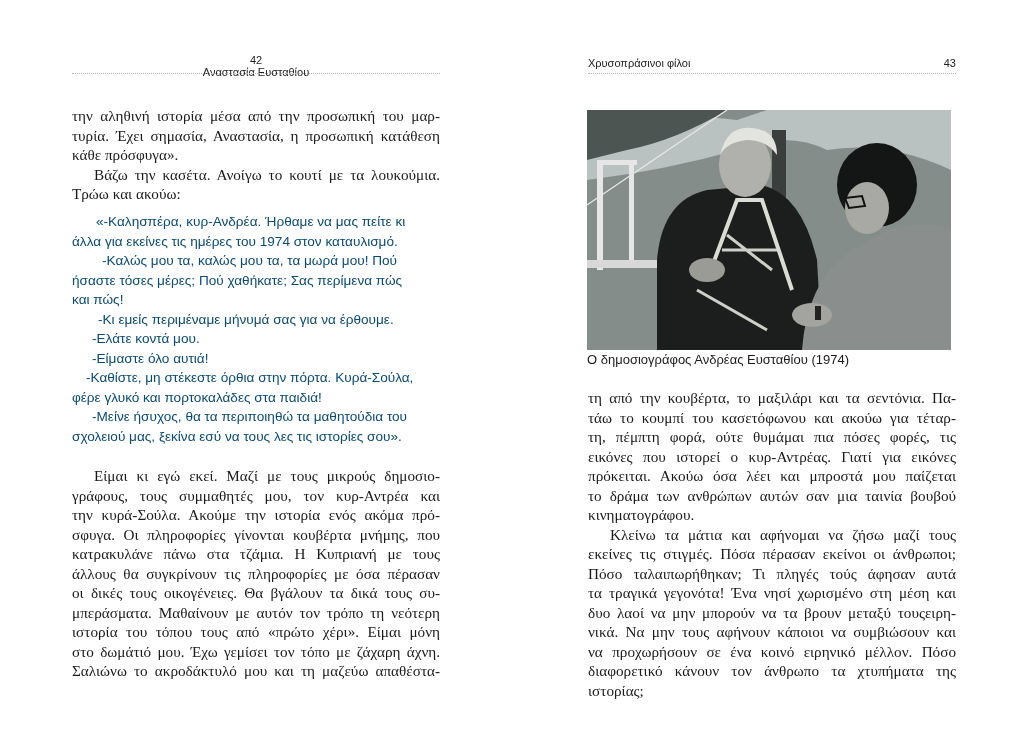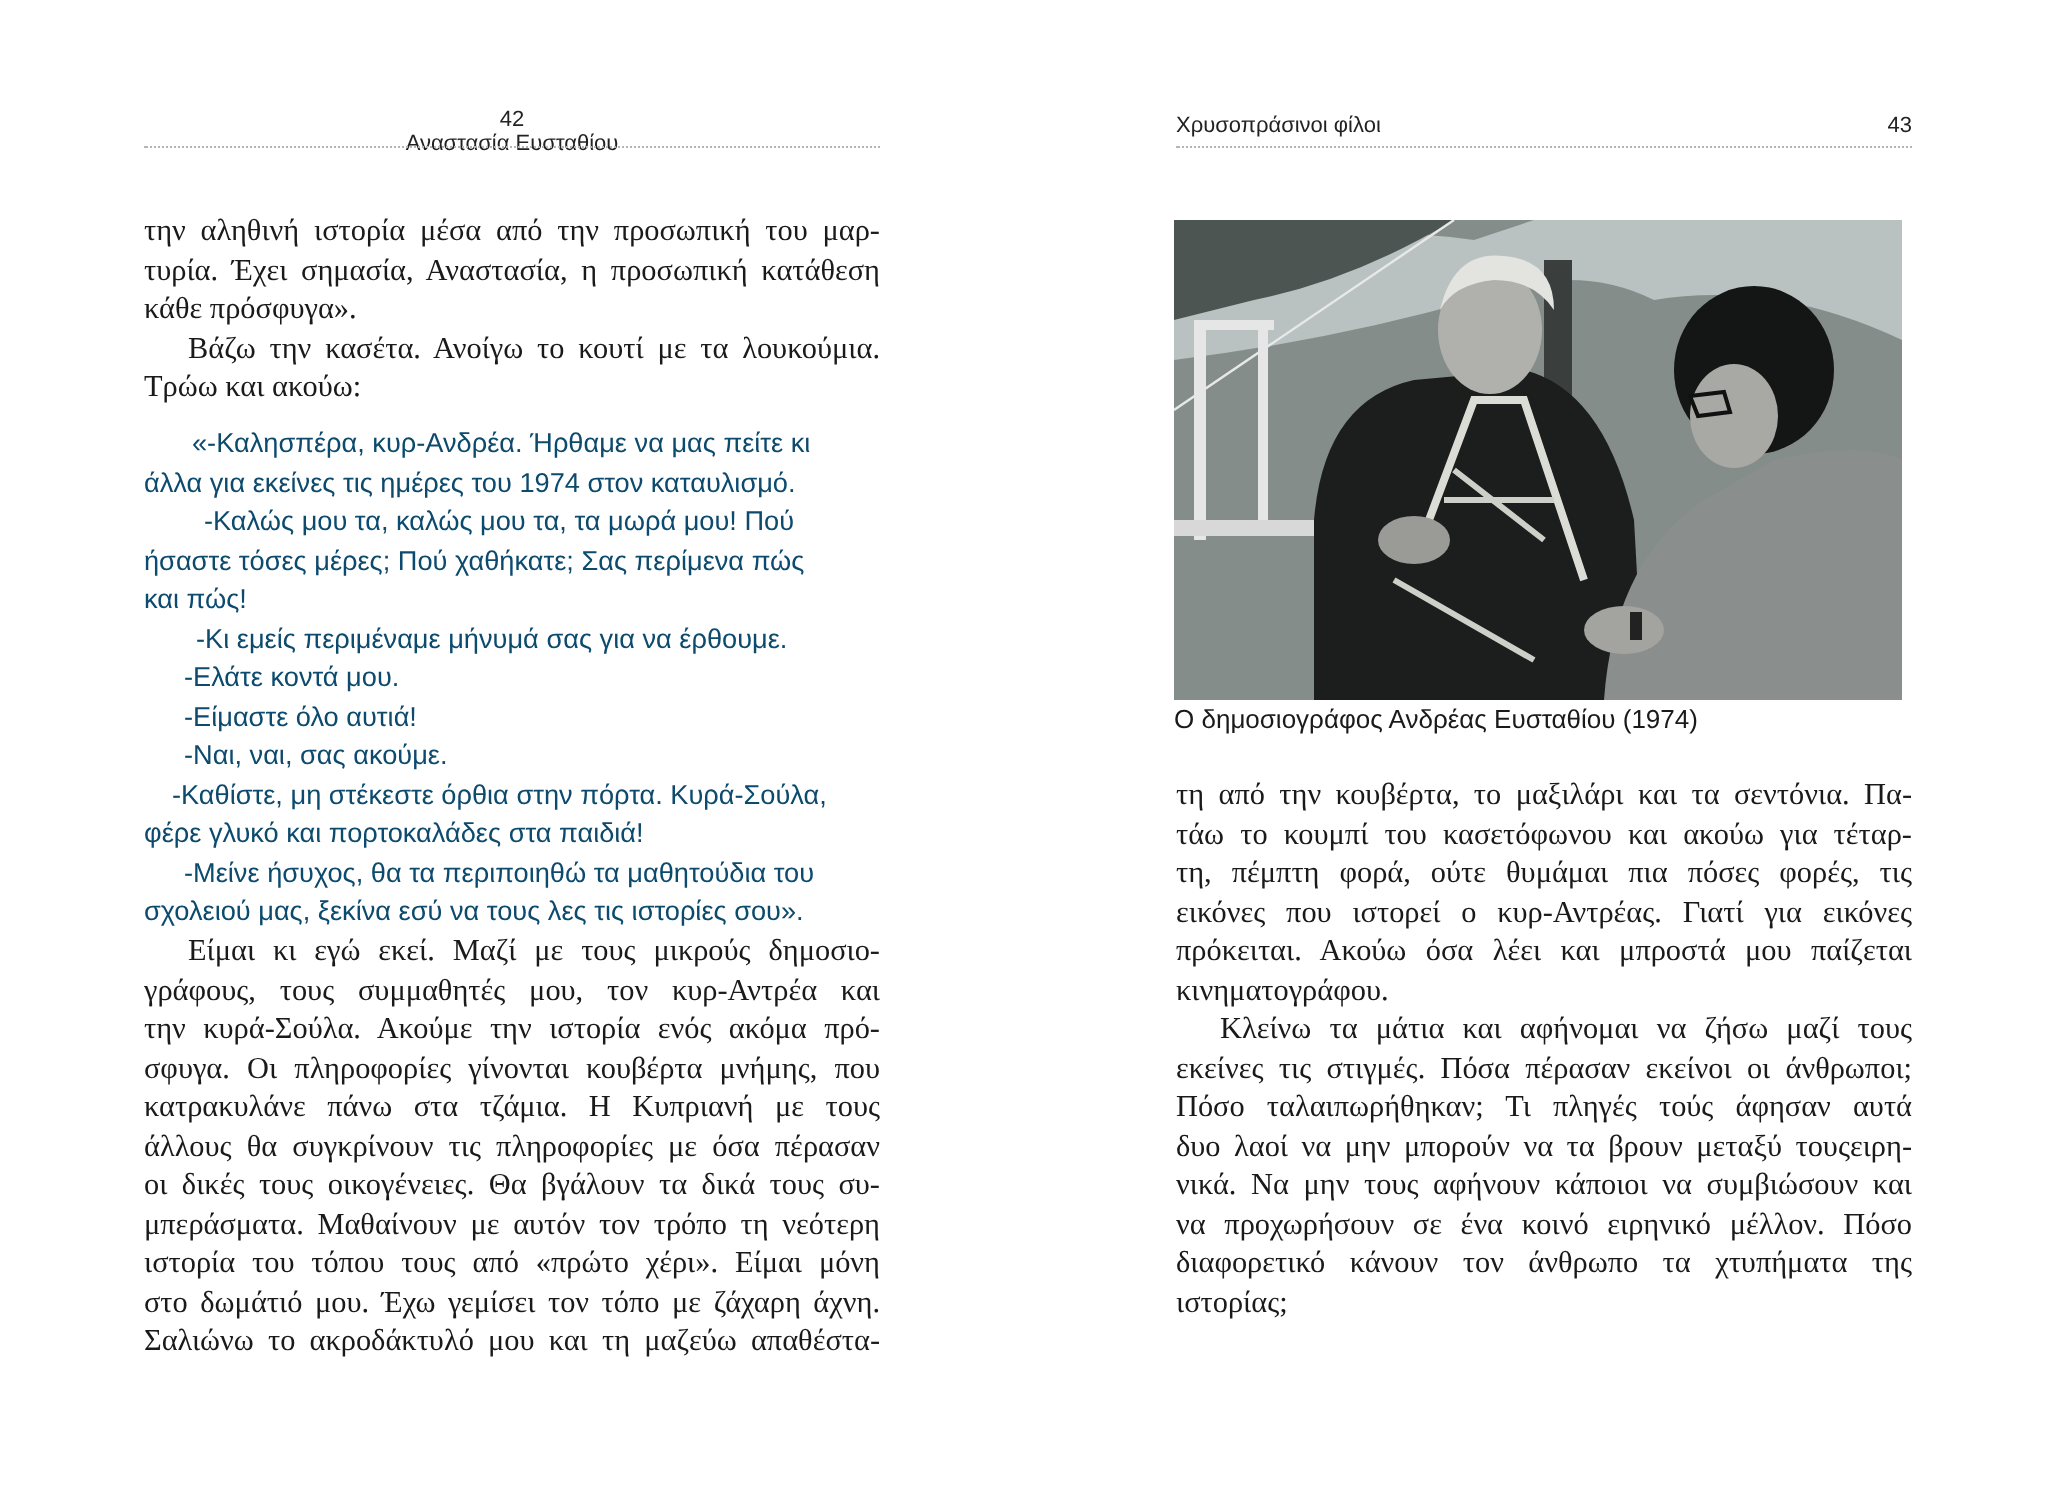--- a/index.html
+++ b/index.html
@@ -67,21 +67,20 @@
 
   <div class="sans-block left-dialog">
     <span class="dline" style="padding-left:24px;">«-Καλησπέρα, κυρ-Ανδρέα. Ήρθαμε να μας πείτε κι</span>
     <span class="dline">άλλα για εκείνες τις ημέρες του 1974 στον καταυλισμό.</span>
     <span class="dline" style="padding-left:30px;">-Καλώς μου τα, καλώς μου τα, τα μωρά μου! Πού</span>
     <span class="dline">ήσαστε τόσες μέρες; Πού χαθήκατε; Σας περίμενα πώς</span>
     <span class="dline">και πώς!</span>
     <span class="dline" style="padding-left:26px;">-Κι εμείς περιμέναμε μήνυμά σας για να έρθουμε.</span>
     <span class="dline" style="padding-left:20px;">-Ελάτε κοντά μου.</span>
     <span class="dline" style="padding-left:20px;">-Είμαστε όλο αυτιά!</span>
-    <span class="dline" style="padding-left:20px;">-Ναι, ναι, σας ακούμε.</span>
     <span class="dline" style="padding-left:14px;">-Καθίστε, μη στέκεστε όρθια στην πόρτα. Κυρά-Σούλα,</span>
     <span class="dline">φέρε γλυκό και πορτοκαλάδες στα παιδιά!</span>
     <span class="dline" style="padding-left:20px;">-Μείνε ήσυχος, θα τα περιποιηθώ τα μαθητούδια του</span>
     <span class="dline">σχολειού μας, ξεκίνα εσύ να τους λες τις ιστορίες σου».</span>
   </div>
 
   <div class="serif-block left-bottom">
     <span class="line" style="padding-left: 22px; text-align-last: justify; white-space: normal; height: 19.5px; overflow: hidden;">Είμαι κι εγώ εκεί. Μαζί με τους μικρούς δημοσιο-</span>
     <span class="line" style="text-align-last: justify; white-space: normal; height: 19.5px; overflow: hidden;">γράφους, τους συμμαθητές μου, τον κυρ-Αντρέα και</span>
     <span class="line" style="text-align-last: justify; white-space: normal; height: 19.5px; overflow: hidden;">την κυρά-Σούλα. Ακούμε την ιστορία ενός ακόμα πρό-</span>
@@ -134,23 +133,25 @@
     </svg>
   </div>
   <div class="caption">Ο δημοσιογράφος Ανδρέας Ευσταθίου (1974)</div>
 
   <div class="serif-block right-body">
     <span class="line" style="text-align-last: justify; white-space: normal; height: 19.5px; overflow: hidden;">τη από την κουβέρτα, το μαξιλάρι και τα σεντόνια. Πα-</span>
     <span class="line" style="text-align-last: justify; white-space: normal; height: 19.5px; overflow: hidden;">τάω το κουμπί του κασετόφωνου και ακούω για τέταρ-</span>
     <span class="line" style="text-align-last: justify; white-space: normal; height: 19.5px; overflow: hidden;">τη, πέμπτη φορά, ούτε θυμάμαι πια πόσες φορές, τις</span>
     <span class="line" style="text-align-last: justify; white-space: normal; height: 19.5px; overflow: hidden;">εικόνες που ιστορεί ο κυρ-Αντρέας. Γιατί για εικόνες</span>
     <span class="line" style="text-align-last: justify; white-space: normal; height: 19.5px; overflow: hidden;">πρόκειται. Ακούω όσα λέει και μπροστά μου παίζεται</span>
+    <span class="line" style="text-align-last: justify; white-space: normal; height: 19.5px; overflow: hidden;">το δράμα των ανθρώπων αυτών σαν μια ταινία βουβού</span>
     <span class="line">κινηματογράφου.</span>
     <span class="line" style="padding-left: 22px; text-align-last: justify; white-space: normal; height: 19.5px; overflow: hidden;">Κλείνω τα μάτια και αφήνομαι να ζήσω μαζί τους</span>
     <span class="line" style="text-align-last: justify; white-space: normal; height: 19.5px; overflow: hidden;">εκείνες τις στιγμές. Πόσα πέρασαν εκείνοι οι άνθρωποι;</span>
     <span class="line" style="text-align-last: justify; white-space: normal; height: 19.5px; overflow: hidden;">Πόσο ταλαιπωρήθηκαν; Τι πληγές τούς άφησαν αυτά</span>
+    <span class="line" style="text-align-last: justify; white-space: normal; height: 19.5px; overflow: hidden;">τα τραγικά γεγονότα! Ένα νησί χωρισμένο στη μέση και</span>
     <span class="line" style="text-align-last: justify; white-space: normal; height: 19.5px; overflow: hidden;">δυο λαοί να μην μπορούν να τα βρουν μεταξύ τουςειρη-</span>
     <span class="line" style="text-align-last: justify; white-space: normal; height: 19.5px; overflow: hidden;">νικά. Να μην τους αφήνουν κάποιοι να συμβιώσουν και</span>
     <span class="line" style="text-align-last: justify; white-space: normal; height: 19.5px; overflow: hidden;">να προχωρήσουν σε ένα κοινό ειρηνικό μέλλον. Πόσο</span>
     <span class="line" style="text-align-last: justify; white-space: normal; height: 19.5px; overflow: hidden;">διαφορετικό κάνουν τον άνθρωπο τα χτυπήματα της</span>
     <span class="line">ιστορίας;</span>
   </div>
 </div>
 
 </body></html>

